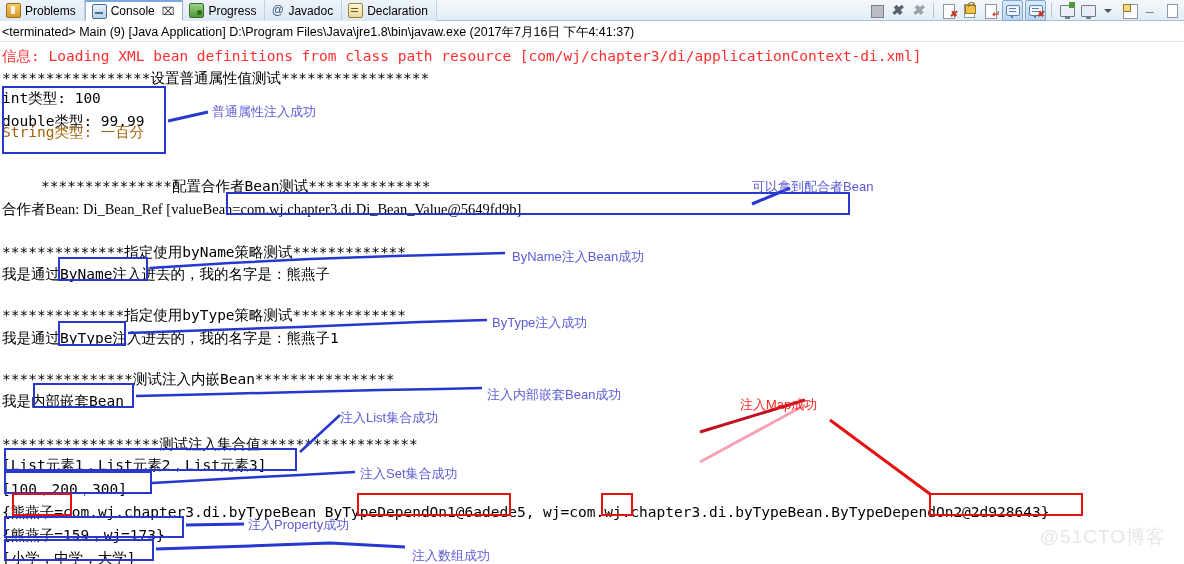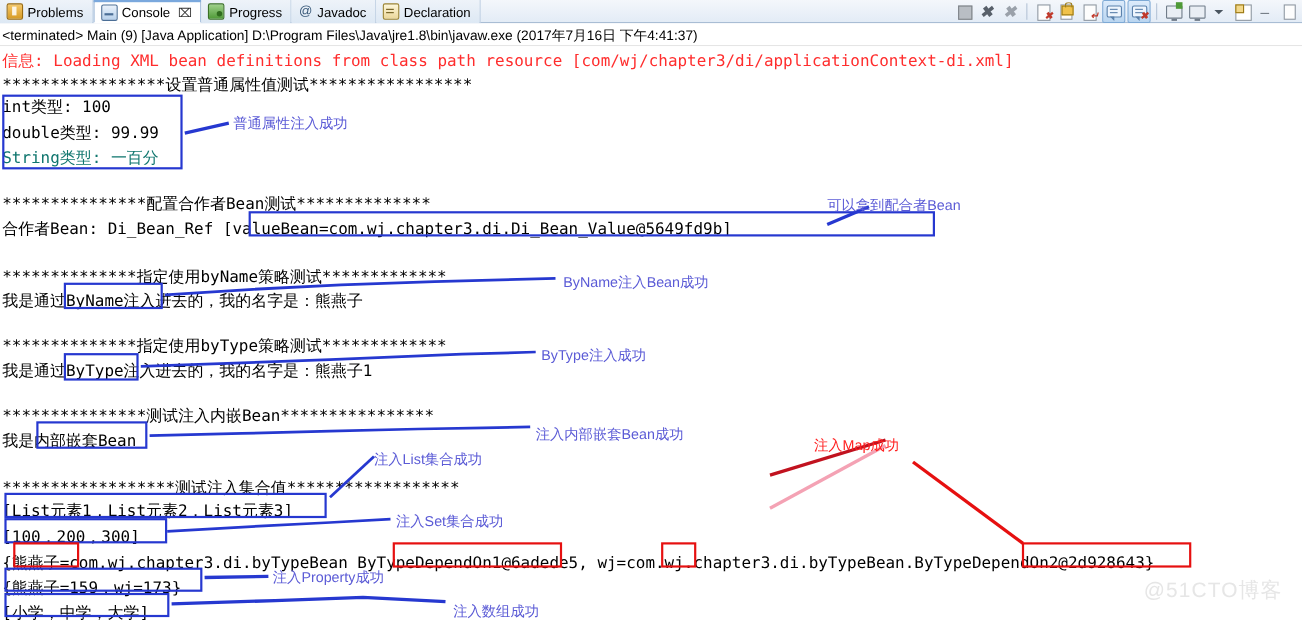--- a/index.html
+++ b/index.html
@@ -200,23 +200,23 @@
   </div>
 
   <div class="termline">&lt;terminated&gt; Main (9) [Java Application] D:\Program Files\Java\jre1.8\bin\javaw.exe (2017年7月16日 下午4:41:37)</div>
   <div class="hdr-sep"></div>
 
   <div class="console" id="console-area">
       <div class="cline" style="top: 6px; color: rgb(255, 45, 45);">信息: Loading XML bean definitions from class path resource [com/wj/chapter3/di/applicationContext-di.xml]</div>
       <div class="cline" style="top: 28px; color: rgb(0, 0, 0);">*****************设置普通属性值测试*****************</div>
       <div class="cline" style="top: 48px; color: rgb(0, 0, 0);">int类型: 100</div>
       <div class="cline" style="top: 71px; color: rgb(0, 0, 0);">double类型: 99.99</div>
-      <div class="cline" style="top: 94px; color: #0f766e;">String类型: 一百分</div>
-      <div class="cline" style="top: 136px; color: rgb(0, 0, 0);">***************配置合作者Bean测试**************</div>
-      <div class="cline" style="top: 159px; color: rgb(0, 0, 0);">合作者Bean: Di_Bean_Ref [valueBean=com.wj.chapter3.di.Di_Bean_Value@5649fd9b]</div>
+      <div class="cline" style="top: 82px; color: #a16207;">String类型: 一百分</div>
+      <div class="cline" style="top: 136px; color: rgb(0, 0, 0); margin-left: 39px;">***************配置合作者Bean测试**************</div>
+      <div class="cline" style="top: 159px; color: rgb(0, 0, 0); font-family: Liberation Serif, serif;">合作者Bean: Di_Bean_Ref [valueBean=com.wj.chapter3.di.Di_Bean_Value@5649fd9b]</div>
       <div class="cline" style="top: 202px; color: rgb(0, 0, 0);">**************指定使用byName策略测试*************</div>
       <div class="cline" style="top: 265px; color: rgb(0, 0, 0);">**************指定使用byType策略测试*************</div>
       <div class="cline" style="top: 224px; color: rgb(0, 0, 0);">我是通过ByName注入进去的，我的名字是：熊燕子</div>
       <div class="cline" style="top: 288px; color: rgb(0, 0, 0);">我是通过ByType注入进去的，我的名字是：熊燕子1</div>
       <div class="cline" style="top: 329px; color: rgb(0, 0, 0);">***************测试注入内嵌Bean****************</div>
       <div class="cline" style="top: 351px; color: rgb(0, 0, 0);">我是内部嵌套Bean</div>
       <div class="cline" style="top: 394px; color: rgb(0, 0, 0);">******************测试注入集合值******************</div>
       <div class="cline" style="top: 415px; color: rgb(0, 0, 0);">[List元素1，List元素2，List元素3]</div>
       <div class="cline" style="top: 439px; color: rgb(0, 0, 0);">[100，200，300]</div>
       <div class="cline" style="top: 462px; color: rgb(0, 0, 0);">{熊燕子=com.wj.chapter3.di.byTypeBean ByTypeDependOn1@6adede5, wj=com.wj.chapter3.di.byTypeBean.ByTypeDependOn2@2d928643}</div>

